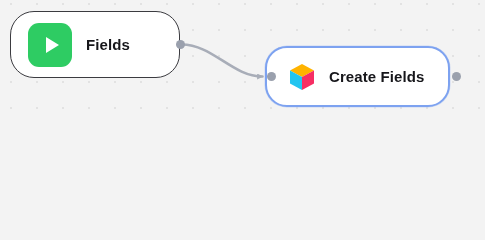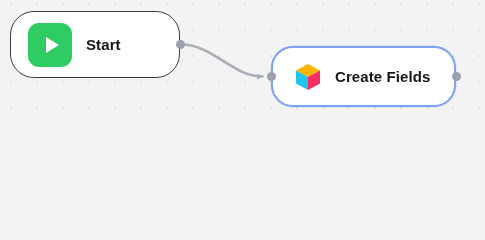--- a/index.html
+++ b/index.html
@@ -46,21 +46,21 @@
     left: 10px;
     top: 11px;
     width: 170px;
     height: 67px;
     border: 1.3px solid #3b3b40;
     border-radius: 24px;
     padding-left: 17px;
   }
 
   .node-createfields {
-    left: 271px;
+    left: 265px;
     top: 46px;
     width: 185px;
     height: 61px;
     border: 2px solid #7da2f0;
     border-radius: 22px;
     padding-left: 20px;
     box-shadow: 0 0 0 0.5px rgba(125,162,240,.35);
   }
 
   
@@ -132,21 +132,21 @@
         <path d="M0,0 L6.2,3 L0,6 Z" fill="#a8adb8"></path>
       </marker>
     </defs>
     <path d="M 181.5 44.5 C 213 44.5, 232 76.5, 262.5 76.5" fill="none" stroke="#a8adb8" stroke-width="2.6" stroke-linecap="round" marker-end="url(#arrow)"></path>
   </svg>
 
   <div class="node node-start">
     <div class="icon-box play-icon">
       <div class="tri"></div>
     </div>
-    <div class="node-label label-start">Start</div>
+    <div class="node-label label-start">Fields</div>
   </div>
   <div class="port port-start-out"></div>
 
   <div class="node node-createfields">
     <div class="icon-box">
       <svg class="cube-icon" viewBox="0 0 30 30" xmlns="http://www.w3.org/2000/svg">
         <polygon points="15,2 27,8.5 15,15 3,8.5" fill="#ffb300"></polygon>
         <polygon points="3,8.5 15,15 15,28 3,21.5" fill="#22c5f0"></polygon>
         <polygon points="27,8.5 27,21.5 15,28 15,15" fill="#f62e63"></polygon>
       </svg>

